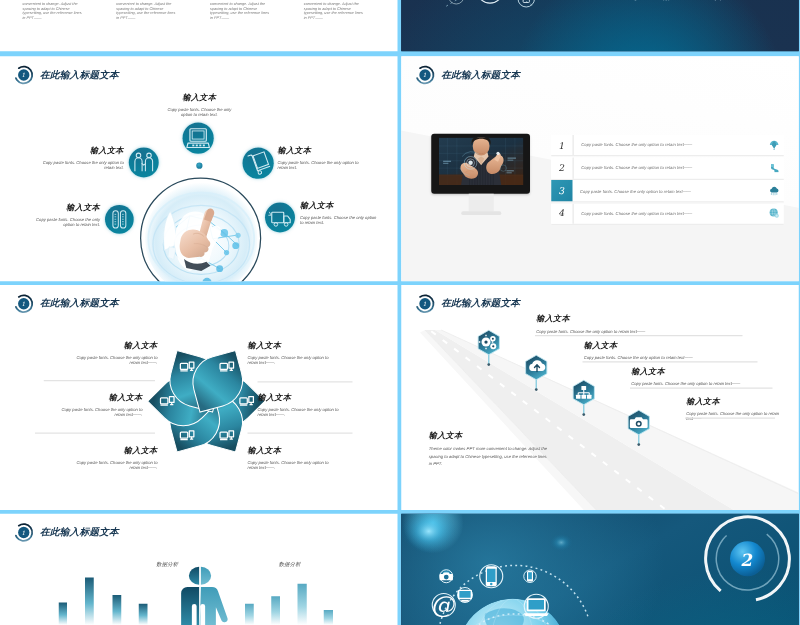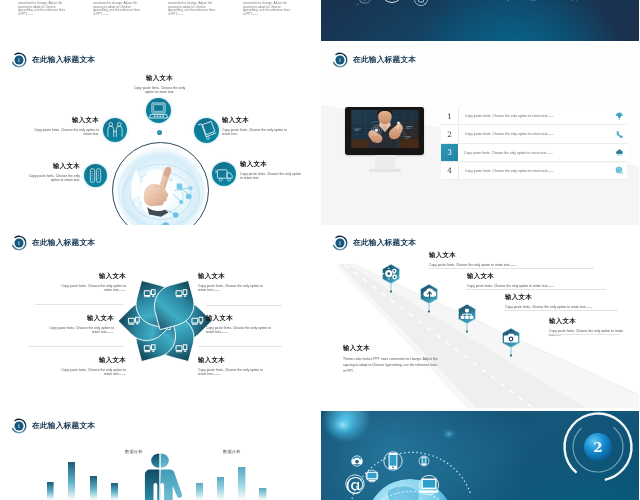--- a/index.html
+++ b/index.html
@@ -1,17 +1,17 @@
 <!DOCTYPE html>
 <html><head>
 <meta charset="utf-8">
 <style>
   html,body{margin:0;padding:0;background:#ececec;}
   body{width:640px;height:500px;overflow:hidden;font-family:"Liberation Sans",sans-serif;}
-  .grid{position:relative;width:640px;height:500px;background:#ffffff;}
+  .grid{position:relative;width:640px;height:500px;background:#7dd3fc;font-style:italic;}
   .slide{position:absolute;width:318px;height:180px;background:#fff;overflow:hidden;}
 
   
   .shead{position:absolute;left:11px;top:6.5px;display:flex;align-items:center;}
   .slogo{position:relative;width:16px;height:16px;flex:0 0 auto;}
   .slogo svg{display:block}
   .stitle{margin-left:5px;font-size:7.6px;font-weight:bold;color:#173752;letter-spacing:.15px;
           font-family:"DejaVu Sans",sans-serif;white-space:nowrap;transform:scaleX(1.02);transform-origin:left center;}
 
   

